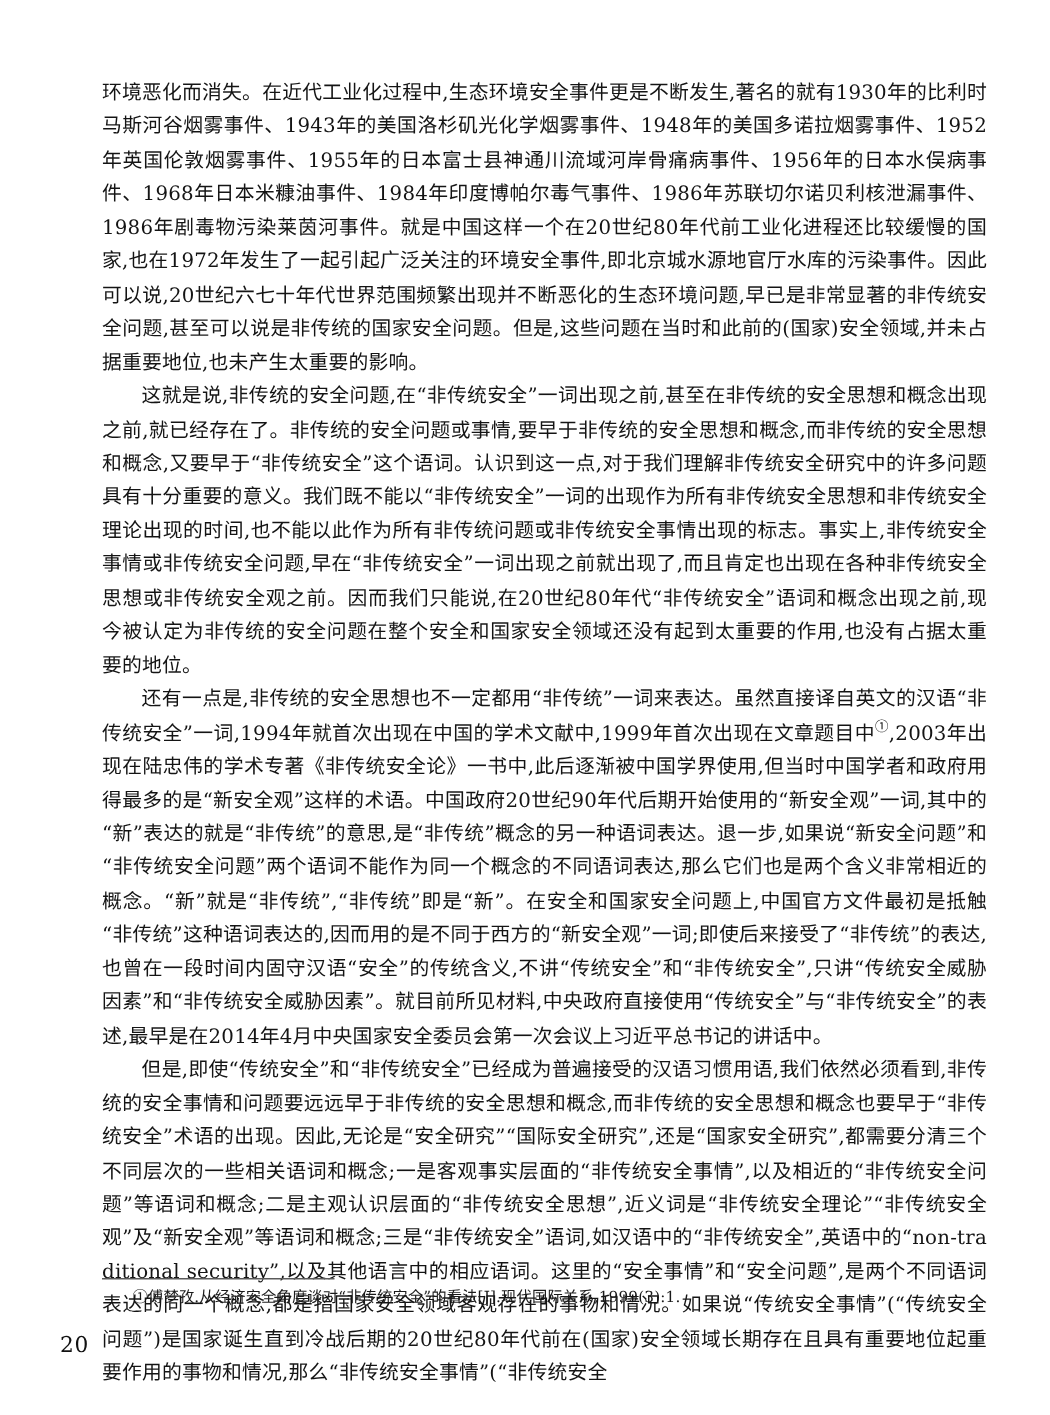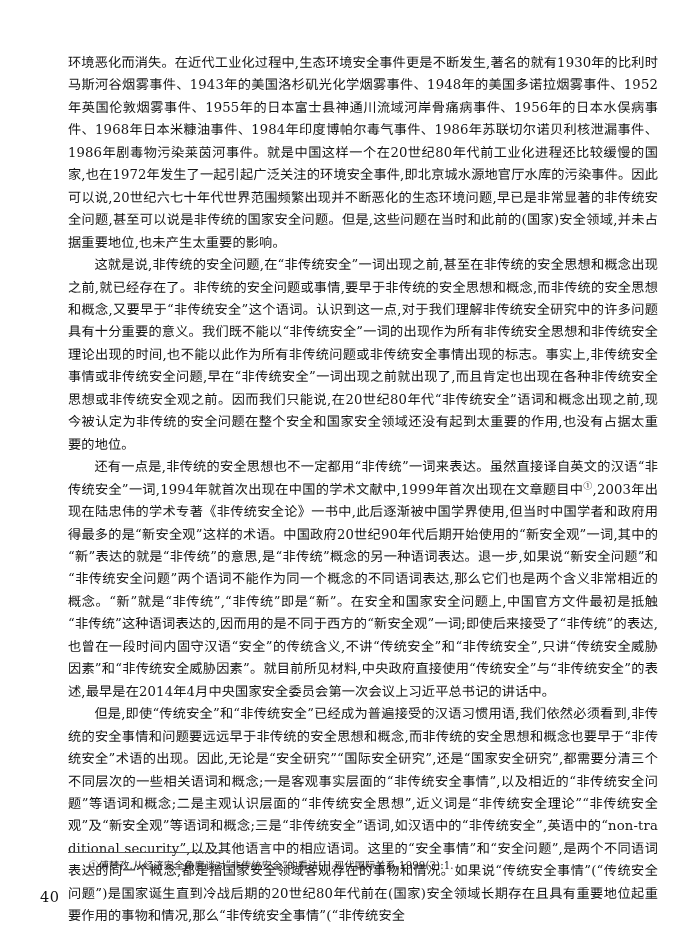--- a/index.html
+++ b/index.html
@@ -103,15 +103,15 @@
 
     <p class="para">但是,即使“传统安全”和“非传统安全”已经成为普遍接受的汉语习惯用语,我们依然必须看到,非传统的安全事情和问题要远远早于非传统的安全思想和概念,而非传统的安全思想和概念也要早于“非传统安全”术语的出现。因此,无论是“安全研究”“国际安全研究”,还是“国家安全研究”,都需要分清三个不同层次的一些相关语词和概念;一是客观事实层面的“非传统安全事情”,以及相近的“非传统安全问题”等语词和概念;二是主观认识层面的“非传统安全思想”,近义词是“非传统安全理论”“非传统安全观”及“新安全观”等语词和概念;三是“非传统安全”语词,如汉语中的“非传统安全”,英语中的“non-traditional security”,以及其他语言中的相应语词。这里的“安全事情”和“安全问题”,是两个不同语词表达的同一个概念,都是指国家安全领域客观存在的事物和情况。如果说“传统安全事情”(“传统安全问题”)是国家诞生直到冷战后期的20世纪80年代前在(国家)安全领域长期存在且具有重要地位起重要作用的事物和情况,那么“非传统安全事情”(“非传统安全</p>
 
   </div>
 
   <div class="footnote-area">
     <div class="footnote-rule"></div>
     <p class="footnote-text"><span>①</span><span>傅梦孜.从经济安全角度谈对“非传统安全”的看法[J].现代国际关系,1999(3):1.</span></p>
   </div>
 
-  <div class="page-number">40</div>
+  <div class="page-number">20</div>
 
 </div>
 
 </body></html>

